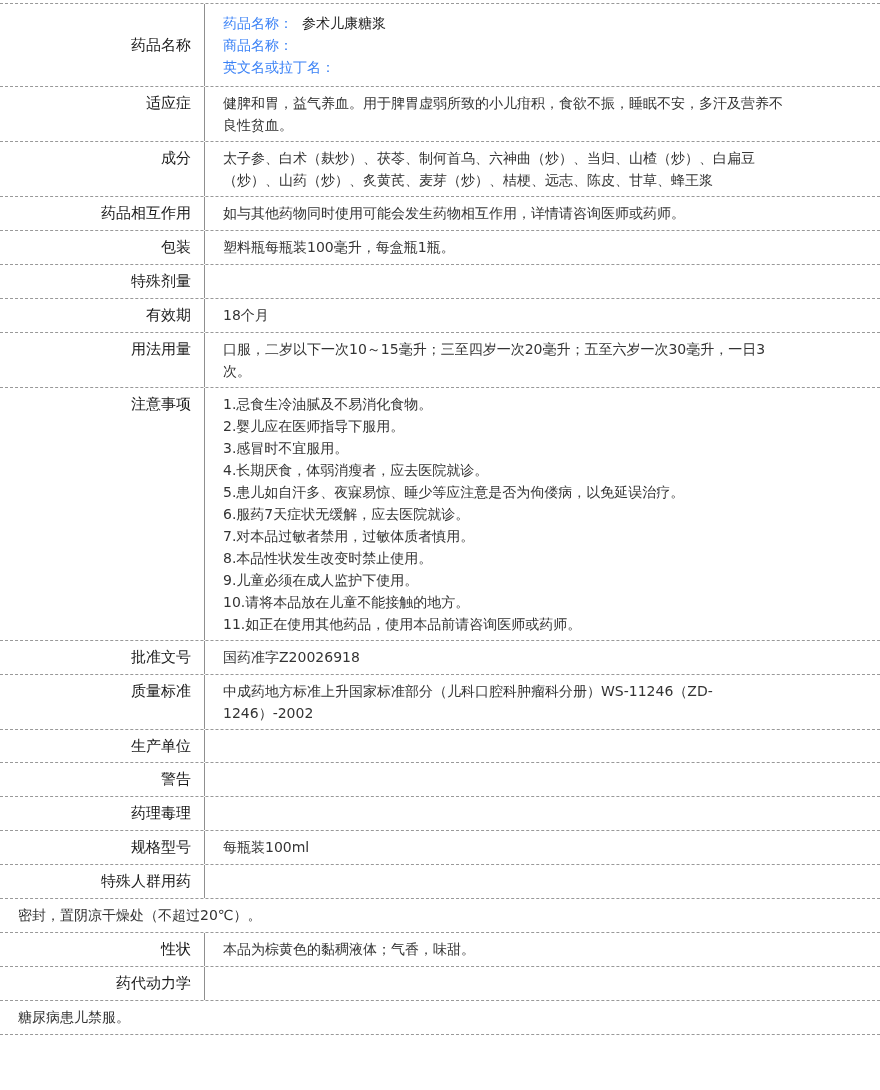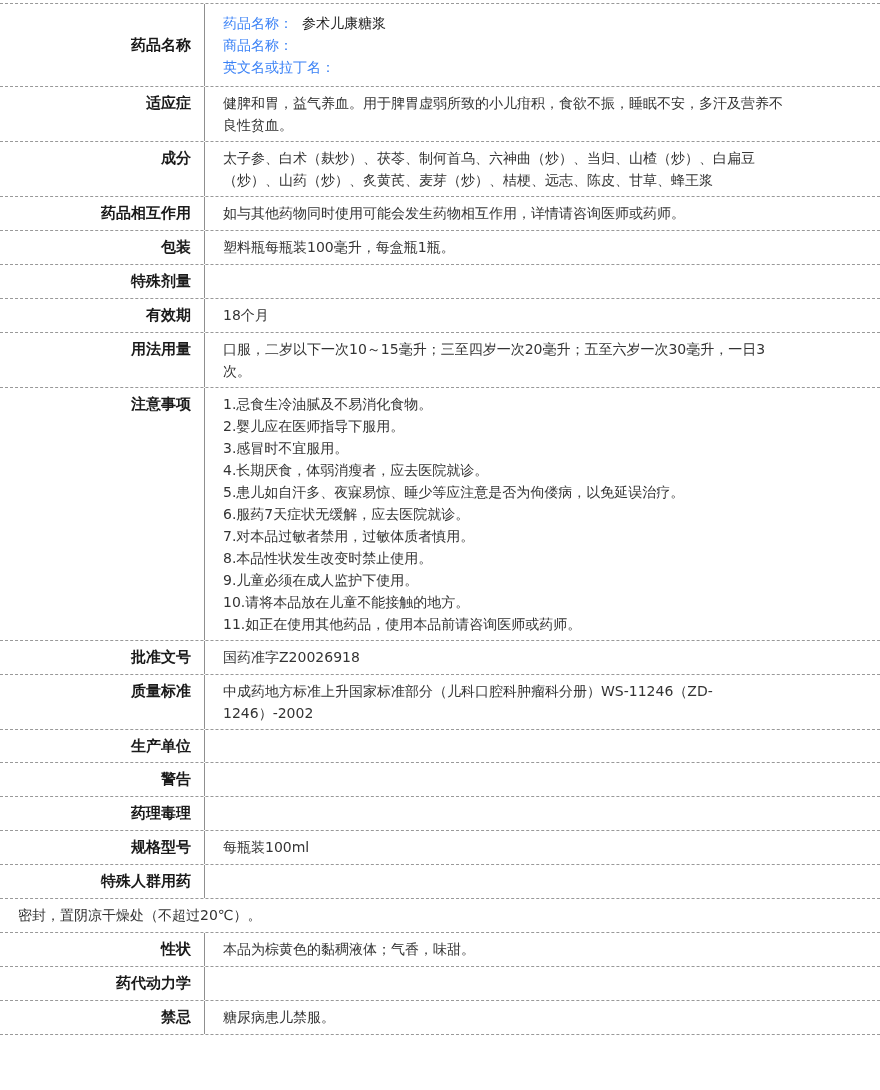--- a/index.html
+++ b/index.html
@@ -22,21 +22,21 @@
   .label-cell{
     flex:0 0 205px;
     width:205px;
     box-sizing:border-box;
     border-right:1px solid #8f8f8f;
     display:flex;
     justify-content:flex-end;
     align-items:flex-start;
     padding:5px 13px 5px 0;
     font-size:15px;
-    font-weight:bold;
+    font-weight:normal;
     color:#1a1a1a;
     line-height:22px;
   }
   .row-name .label-cell{align-items:center;padding:8px 13px 8px 0;}
   .value-cell{
     flex:1 1 auto;
     box-sizing:border-box;
     padding:5px 88px 5px 18px;
     font-size:14px;
     line-height:22px;
@@ -155,17 +155,16 @@
     <div class="label-cell">性状</div>
     <div class="value-cell">本品为棕黄色的黏稠液体；气香，味甜。</div>
   </div>
 
   <div class="row">
     <div class="label-cell">药代动力学</div>
     <div class="value-cell"></div>
   </div>
 
   <div class="row">
-    <div class="label-cell">禁忌</div>
     <div class="value-cell">糖尿病患儿禁服。</div>
   </div>
 
 </div>
 
 </body></html>

